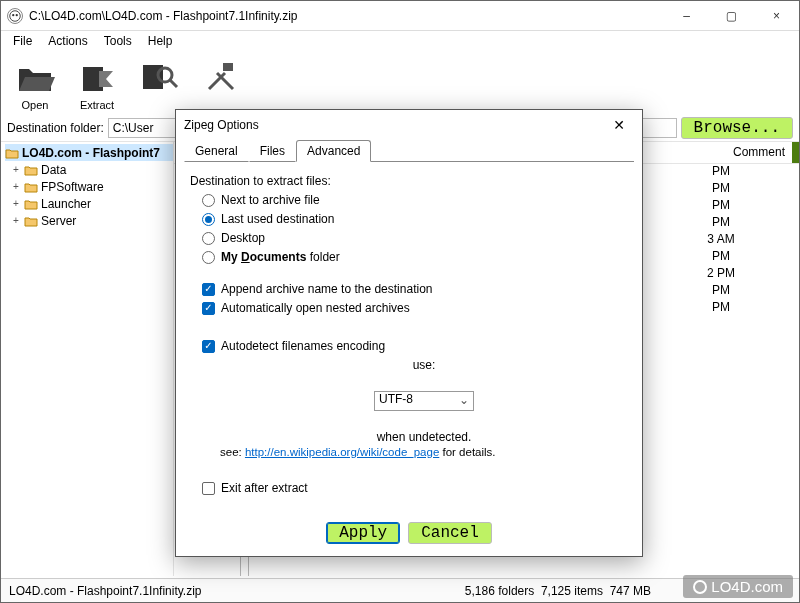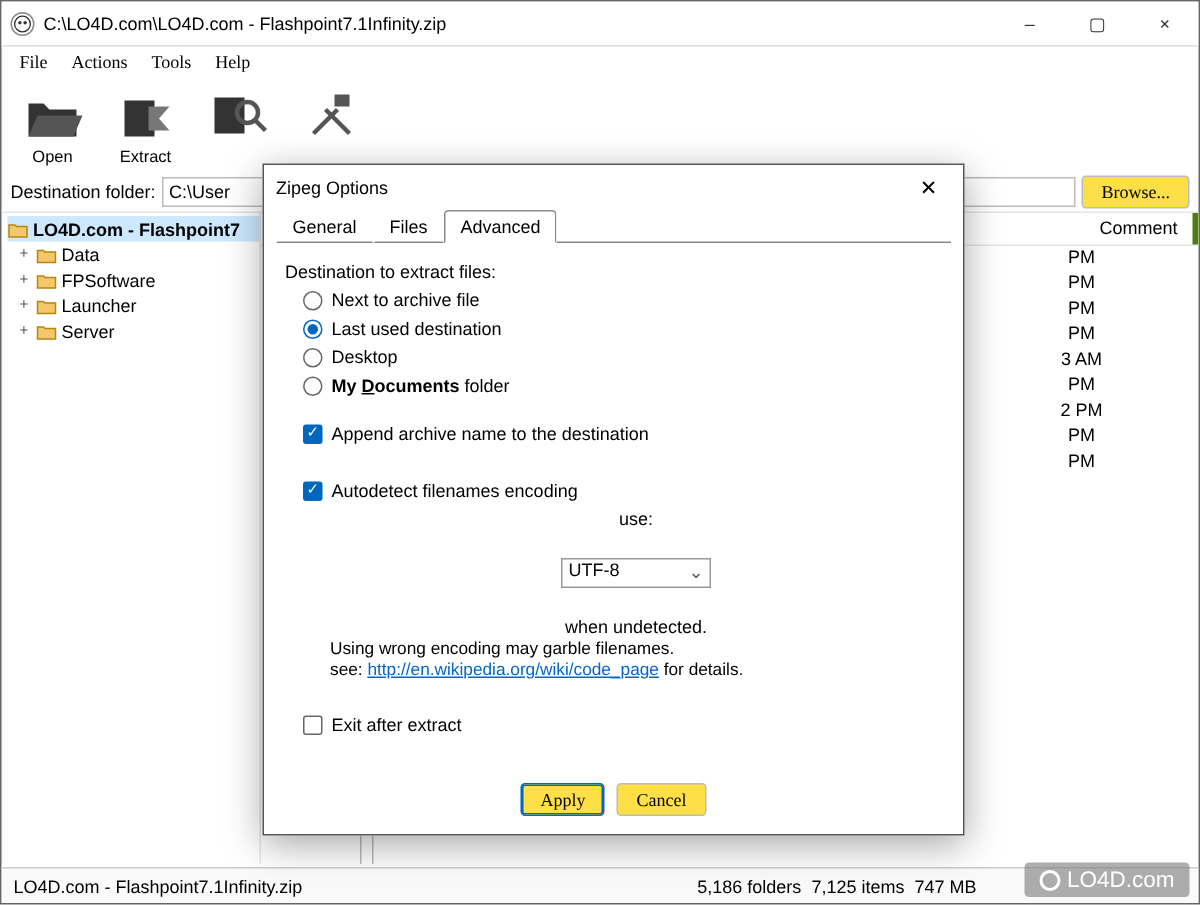--- a/index.html
+++ b/index.html
@@ -40,21 +40,21 @@
     display: flex; align-items: center; justify-content: center;
     font-size: 12px; color: #333;
   }
   
   .menubar {
     height: 20px;
     display: flex;
     align-items: center;
     padding: 0 4px;
   }
-  .menubar .menu-item { padding: 2px 8px; font-family: Liberation Serif, serif; }
+  .menubar .menu-item { padding: 2px 8px; }
   
   .toolbar {
     height: 64px;
     display: flex;
     align-items: center;
     padding: 2px 6px 0 6px;
     gap: 6px;
   }
   .tool-btn {
     width: 56px;
@@ -80,24 +80,24 @@
     flex: 1;
     height: 20px;
     border: 1px solid #bbb;
     padding: 0 4px;
     font-family: inherit;
     font-size: 12px;
   }
   .btn {
     height: 22px;
     border: 1px solid #bbb;
-    background: #fde047;
+    background: #bef264;
     padding: 0 12px;
-    font-family: Liberation Serif, serif;
-    font-size: 12px;
+    font-family: Liberation Mono, monospace;
+    font-size: 16px;
     border-radius: 3px;
   }
   
   .main {
     position: absolute;
     top: 140px; bottom: 26px; left: 0; right: 0;
     display: flex;
   }
   .tree {
     width: 172px;
@@ -119,21 +119,21 @@
     border-top: 1px solid #e5e5e5;
     border-left: 1px solid #e5e5e5;
   }
   .list-header {
     height: 22px;
     background: #fff;
     border-bottom: 1px solid #e5e5e5;
     display: flex;
   }
   .col {
-    border-right: 4px solid #4d7c0f;
+    border-right: 7px solid #4d7c0f;
     padding: 3px 6px;
     font-size: 12px;
     text-align: left;
   }
   .col.comment { width: 72px; margin-left:auto;}
   .list-rows .row {
     height: 17px;
     display: flex;
     padding-left:1px;
   }
@@ -480,33 +480,36 @@
       <span class="radio"></span>
       <span class="my-docs"><b><span>My </span><u>D</u><span>ocuments</span></b><span> folder</span></span>
     </div>
 
     <div style="height:8px"></div>
 
     <div class="check-row">
       <span class="check checked"></span>
       <span>Append archive name to the destination</span>
     </div>
+    <div class="check-row">
+      <span class="check checked"></span>
+      <span>Automatically open nested archives</span>
+    </div>
 
     <div style="height:14px"></div>
 
     <div class="check-row">
       <span class="check checked"></span>
       <span>Autodetect filenames encoding</span>
     </div>
     <div class="enc-row">
       <span>use:</span>
       <span class="enc-select">UTF-8</span>
       <span>when undetected.</span>
     </div>
-    <div class="small-note">Using wrong encoding may garble filenames.</div>
     <div class="small-note">
       <span>see: </span><a>http://en.wikipedia.org/wiki/code_page</a><span> for details.</span>
     </div>
 
     <div style="height:16px"></div>
 
     <div class="check-row">
       <span class="check"></span>
       <span>Exit after extract</span>
     </div>

